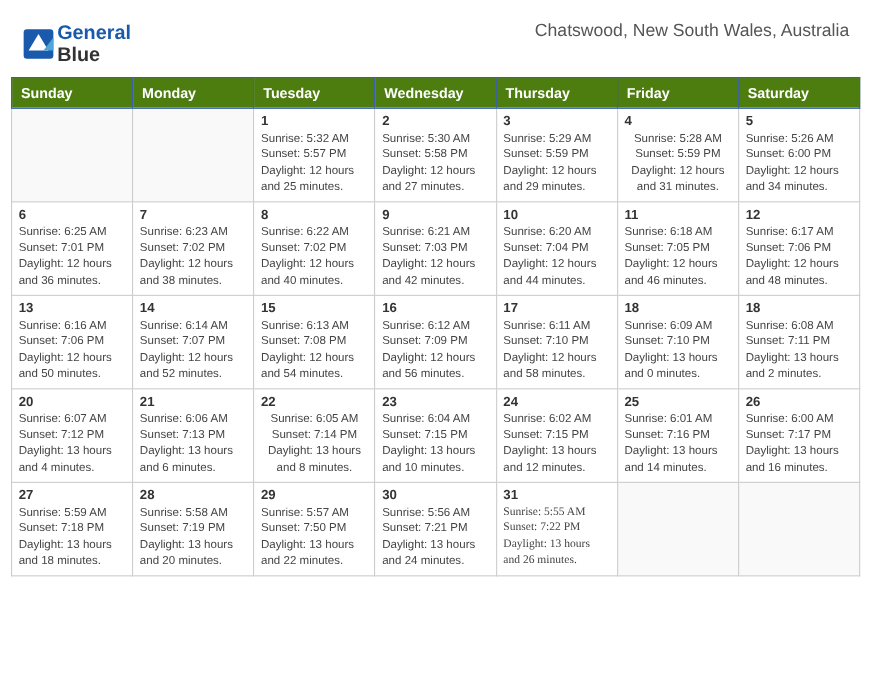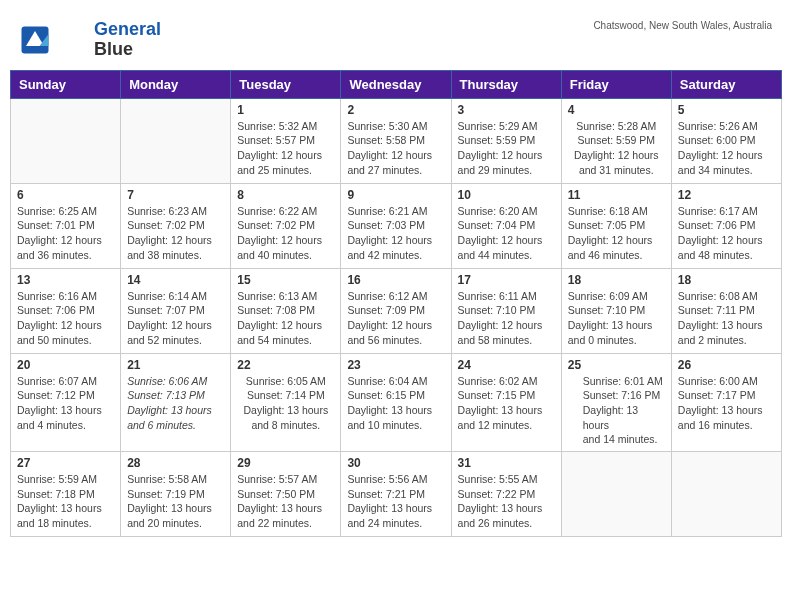--- a/index.html
+++ b/index.html
@@ -18,47 +18,46 @@
     }
     .logo {
       display: flex;
       align-items: center;
     }
     .logo-text {
       font-size: 18px;
       font-weight: bold;
       color: #333;
       line-height: 1.1;
-      margin-left: 42px;
     }
     .logo-text .blue { color: #1a5aad; }
     .logo-icon {
       width: 30px;
       height: 30px;
       margin-right: 2px;
     }
     .title-block {
       text-align: right;
     }
     .month-title {
       font-size: 36px;
       color: #333;
       font-weight: 300;
     }
     .location {
-      font-size: 10px;
+      font-size: 16px;
       color: #555;
     }
     .calendar {
       width: 100%;
       border-collapse: collapse;
       margin-top: 5px;
     }
     .calendar th {
-      background-color: #4c1d95;
+      background-color: #4d7c0f;
       color: white;
       text-align: left;
       padding: 6px 8px;
       font-size: 13px;
       border: 1px solid #3a62a8;
     }
     .calendar td {
       border: 1px solid #ccc;
       vertical-align: top;
       padding: 4px 6px;
@@ -265,49 +264,49 @@
       <tr class="week-row">
         <td>
           <div class="day-number">20</div>
           <div class="day-info" style="white-space: pre-line;">Sunrise: 6:07 AM
 Sunset: 7:12 PM
 Daylight: 13 hours
 and 4 minutes.</div>
         </td>
         <td>
           <div class="day-number">21</div>
-          <div class="day-info" style="white-space: pre-line; font-style: italic;">Sunrise: 6:06 AM
+          <div class="day-info" style="white-space: pre-line;">Sunrise: 6:06 AM
 Sunset: 7:13 PM
 Daylight: 13 hours
 and 6 minutes.</div>
         </td>
         <td>
           <div class="day-number">22</div>
           <div class="day-info" style="white-space: pre-line; text-align: center;">Sunrise: 6:05 AM
 Sunset: 7:14 PM
 Daylight: 13 hours
 and 8 minutes.</div>
         </td>
         <td>
           <div class="day-number">23</div>
           <div class="day-info" style="white-space: pre-line;">Sunrise: 6:04 AM
-Sunset: 6:15 PM
+Sunset: 7:15 PM
 Daylight: 13 hours
 and 10 minutes.</div>
         </td>
         <td>
           <div class="day-number">24</div>
           <div class="day-info" style="white-space: pre-line;">Sunrise: 6:02 AM
 Sunset: 7:15 PM
 Daylight: 13 hours
 and 12 minutes.</div>
         </td>
         <td>
           <div class="day-number">25</div>
-          <div class="day-info" style="white-space: pre-line; margin-left: 15px;">Sunrise: 6:01 AM
+          <div class="day-info" style="white-space: pre-line;">Sunrise: 6:01 AM
 Sunset: 7:16 PM
 Daylight: 13 hours
 and 14 minutes.</div>
         </td>
         <td>
           <div class="day-number">26</div>
           <div class="day-info" style="white-space: pre-line;">Sunrise: 6:00 AM
 Sunset: 7:17 PM
 Daylight: 13 hours
 and 16 minutes.</div>
@@ -337,21 +336,21 @@
         </td>
         <td>
           <div class="day-number">30</div>
           <div class="day-info" style="white-space: pre-line;">Sunrise: 5:56 AM
 Sunset: 7:21 PM
 Daylight: 13 hours
 and 24 minutes.</div>
         </td>
         <td>
           <div class="day-number">31</div>
-          <div class="day-info" style="white-space: pre-line;">Sunrise: 5:55 AM
+          <div class="day-info" style="white-space: pre-line; font-family: Liberation Serif, serif;">Sunrise: 5:55 AM
 Sunset: 7:22 PM
 Daylight: 13 hours
 and 26 minutes.</div>
         </td>
         <td class="empty"></td>
         <td class="empty"></td>
       </tr>
     </tbody>
 </table>
 

